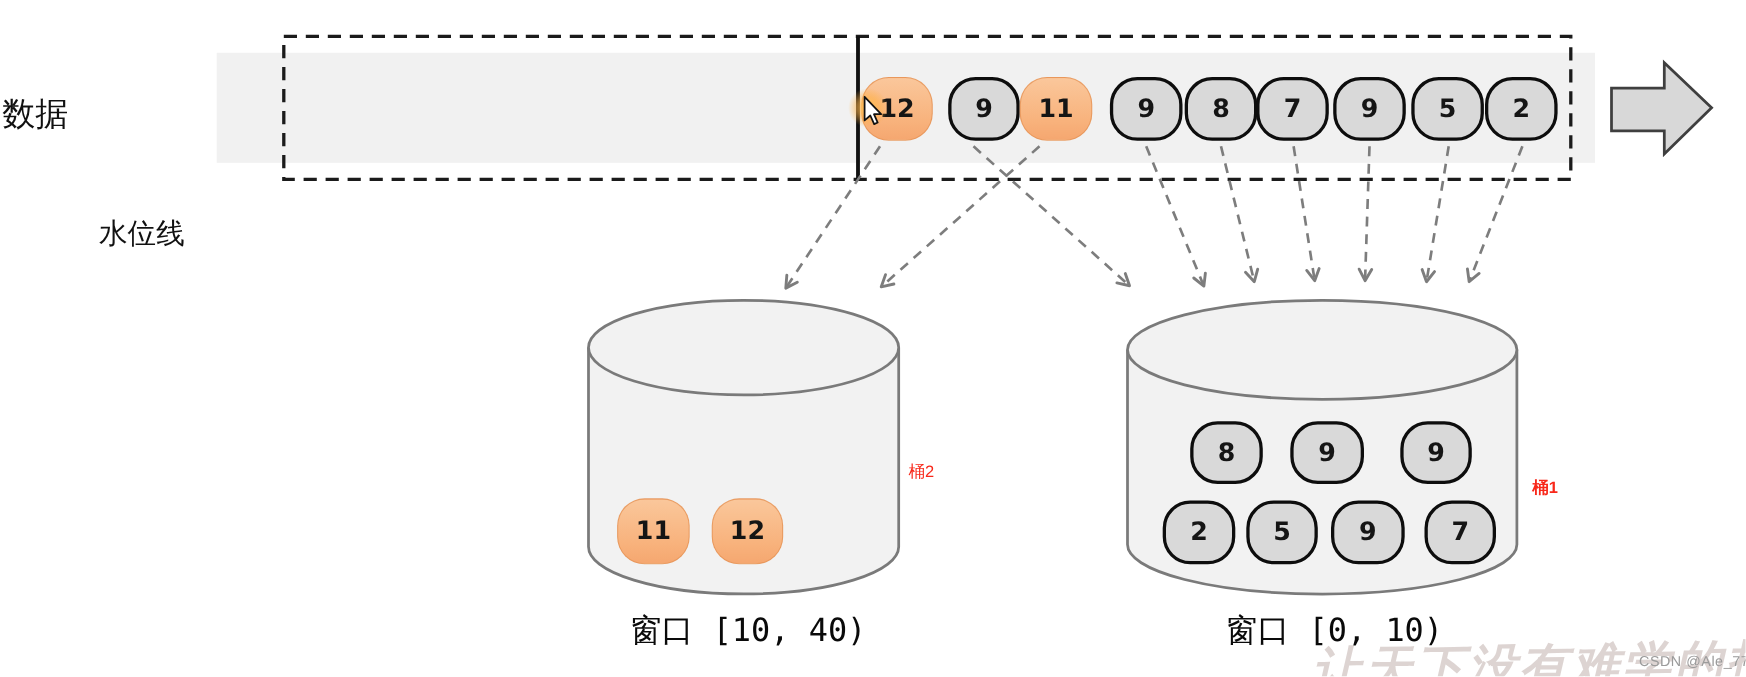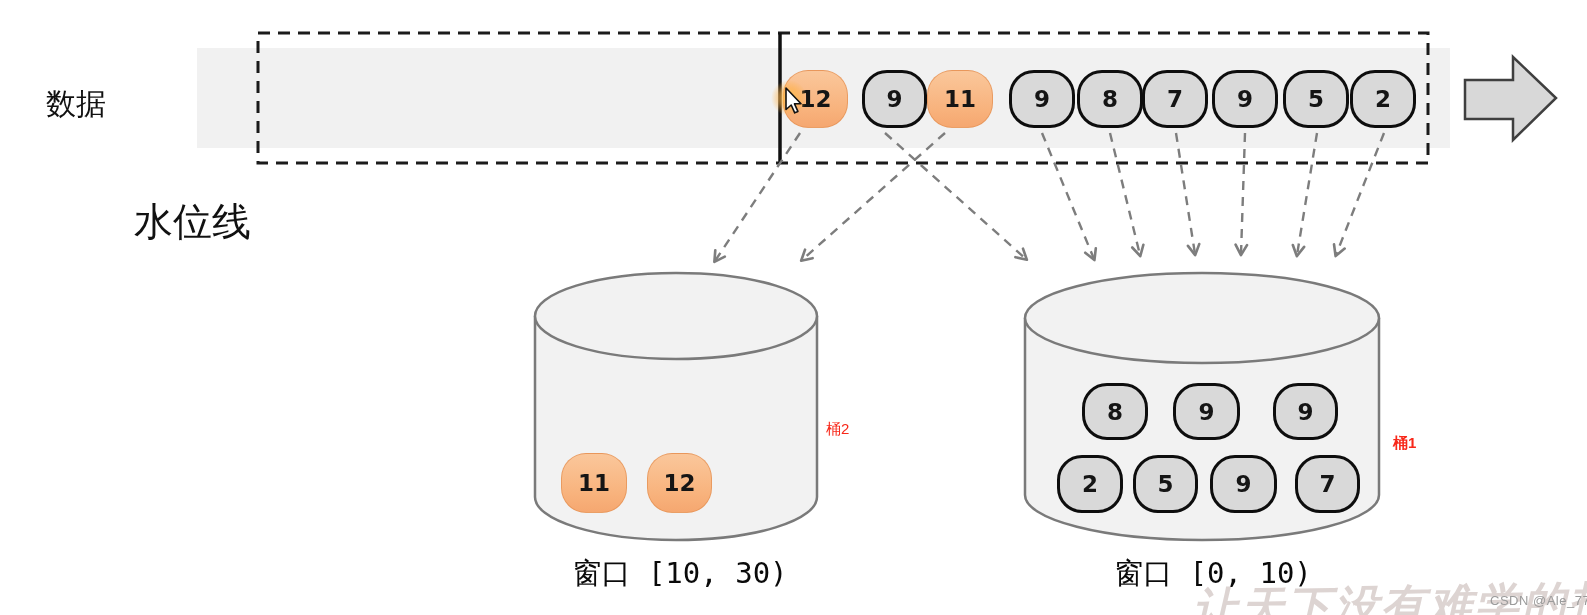--- a/index.html
+++ b/index.html
@@ -9,23 +9,23 @@
     background:#ffffff;
     overflow:hidden;
     font-family:"Liberation Sans", sans-serif;
   }
   .abs{position:absolute;}
   .band{
     left:197px;top:48px;width:1253px;height:100px;
     background:#f1f1f1;
   }
   .svg-layer{left:0;top:0;width:1587px;height:615px;pointer-events:none;}
-  .label{color:#111;white-space:nowrap;margin-left:44px;}
+  .label{color:#111;white-space:nowrap;}
   .lbl-data{left:2px;top:84px;font-size:30px;}
-  .lbl-watermark{left:90px;top:195px;font-size:39px;}
+  .lbl-watermark{left:90px;top:195px;font-size:26px;}
   .lbl-bucket{font-size:15px;color:#f8281a;font-weight:400;}
   .lbl-bucket2{left:826px;top:420px;}
   .lbl-bucket1{left:1393px;top:434px;font-weight:bold;}
   .lbl-window{
     width:320px;text-align:center;top:554px;
     font-size:29px;color:#0a0a0a;
     font-family:"DejaVu Sans Mono", monospace;
   }
   .lbl-window2{left:520px;}
   .lbl-window1{left:1053px;}
@@ -162,21 +162,21 @@
       <span>9</span>
     </div>
   <div class="abs ebox gray" style="left:1295px;top:455px;width:65px;height:58px;">
       <span>7</span>
     </div>
 
   <div class="abs label lbl-data">数据</div>
   <div class="abs label lbl-watermark">水位线</div>
   <div class="abs lbl-bucket lbl-bucket2">桶2</div>
   <div class="abs lbl-bucket lbl-bucket1">桶1</div>
-  <div class="abs lbl-window lbl-window2">窗口 [10, 30)</div>
+  <div class="abs lbl-window lbl-window2">窗口 [10, 40)</div>
   <div class="abs lbl-window lbl-window1">窗口 [0, 10)</div>
 
   <div class="abs bgmark">让天下没有难学的技术</div>
   <div class="abs csdn">CSDN @Ale_77</div>
 
   <svg class="abs" style="left:760px;top:70px;z-index:5;" width="70" height="60" viewBox="0 0 70 60">
     <circle cx="29" cy="28" r="18" fill="url(#glow2)"></circle>
     <defs>
       <radialGradient id="glow2" cx="50%" cy="50%" r="50%">
         <stop offset="0%" stop-color="#ffc553" stop-opacity="0.95"></stop>

